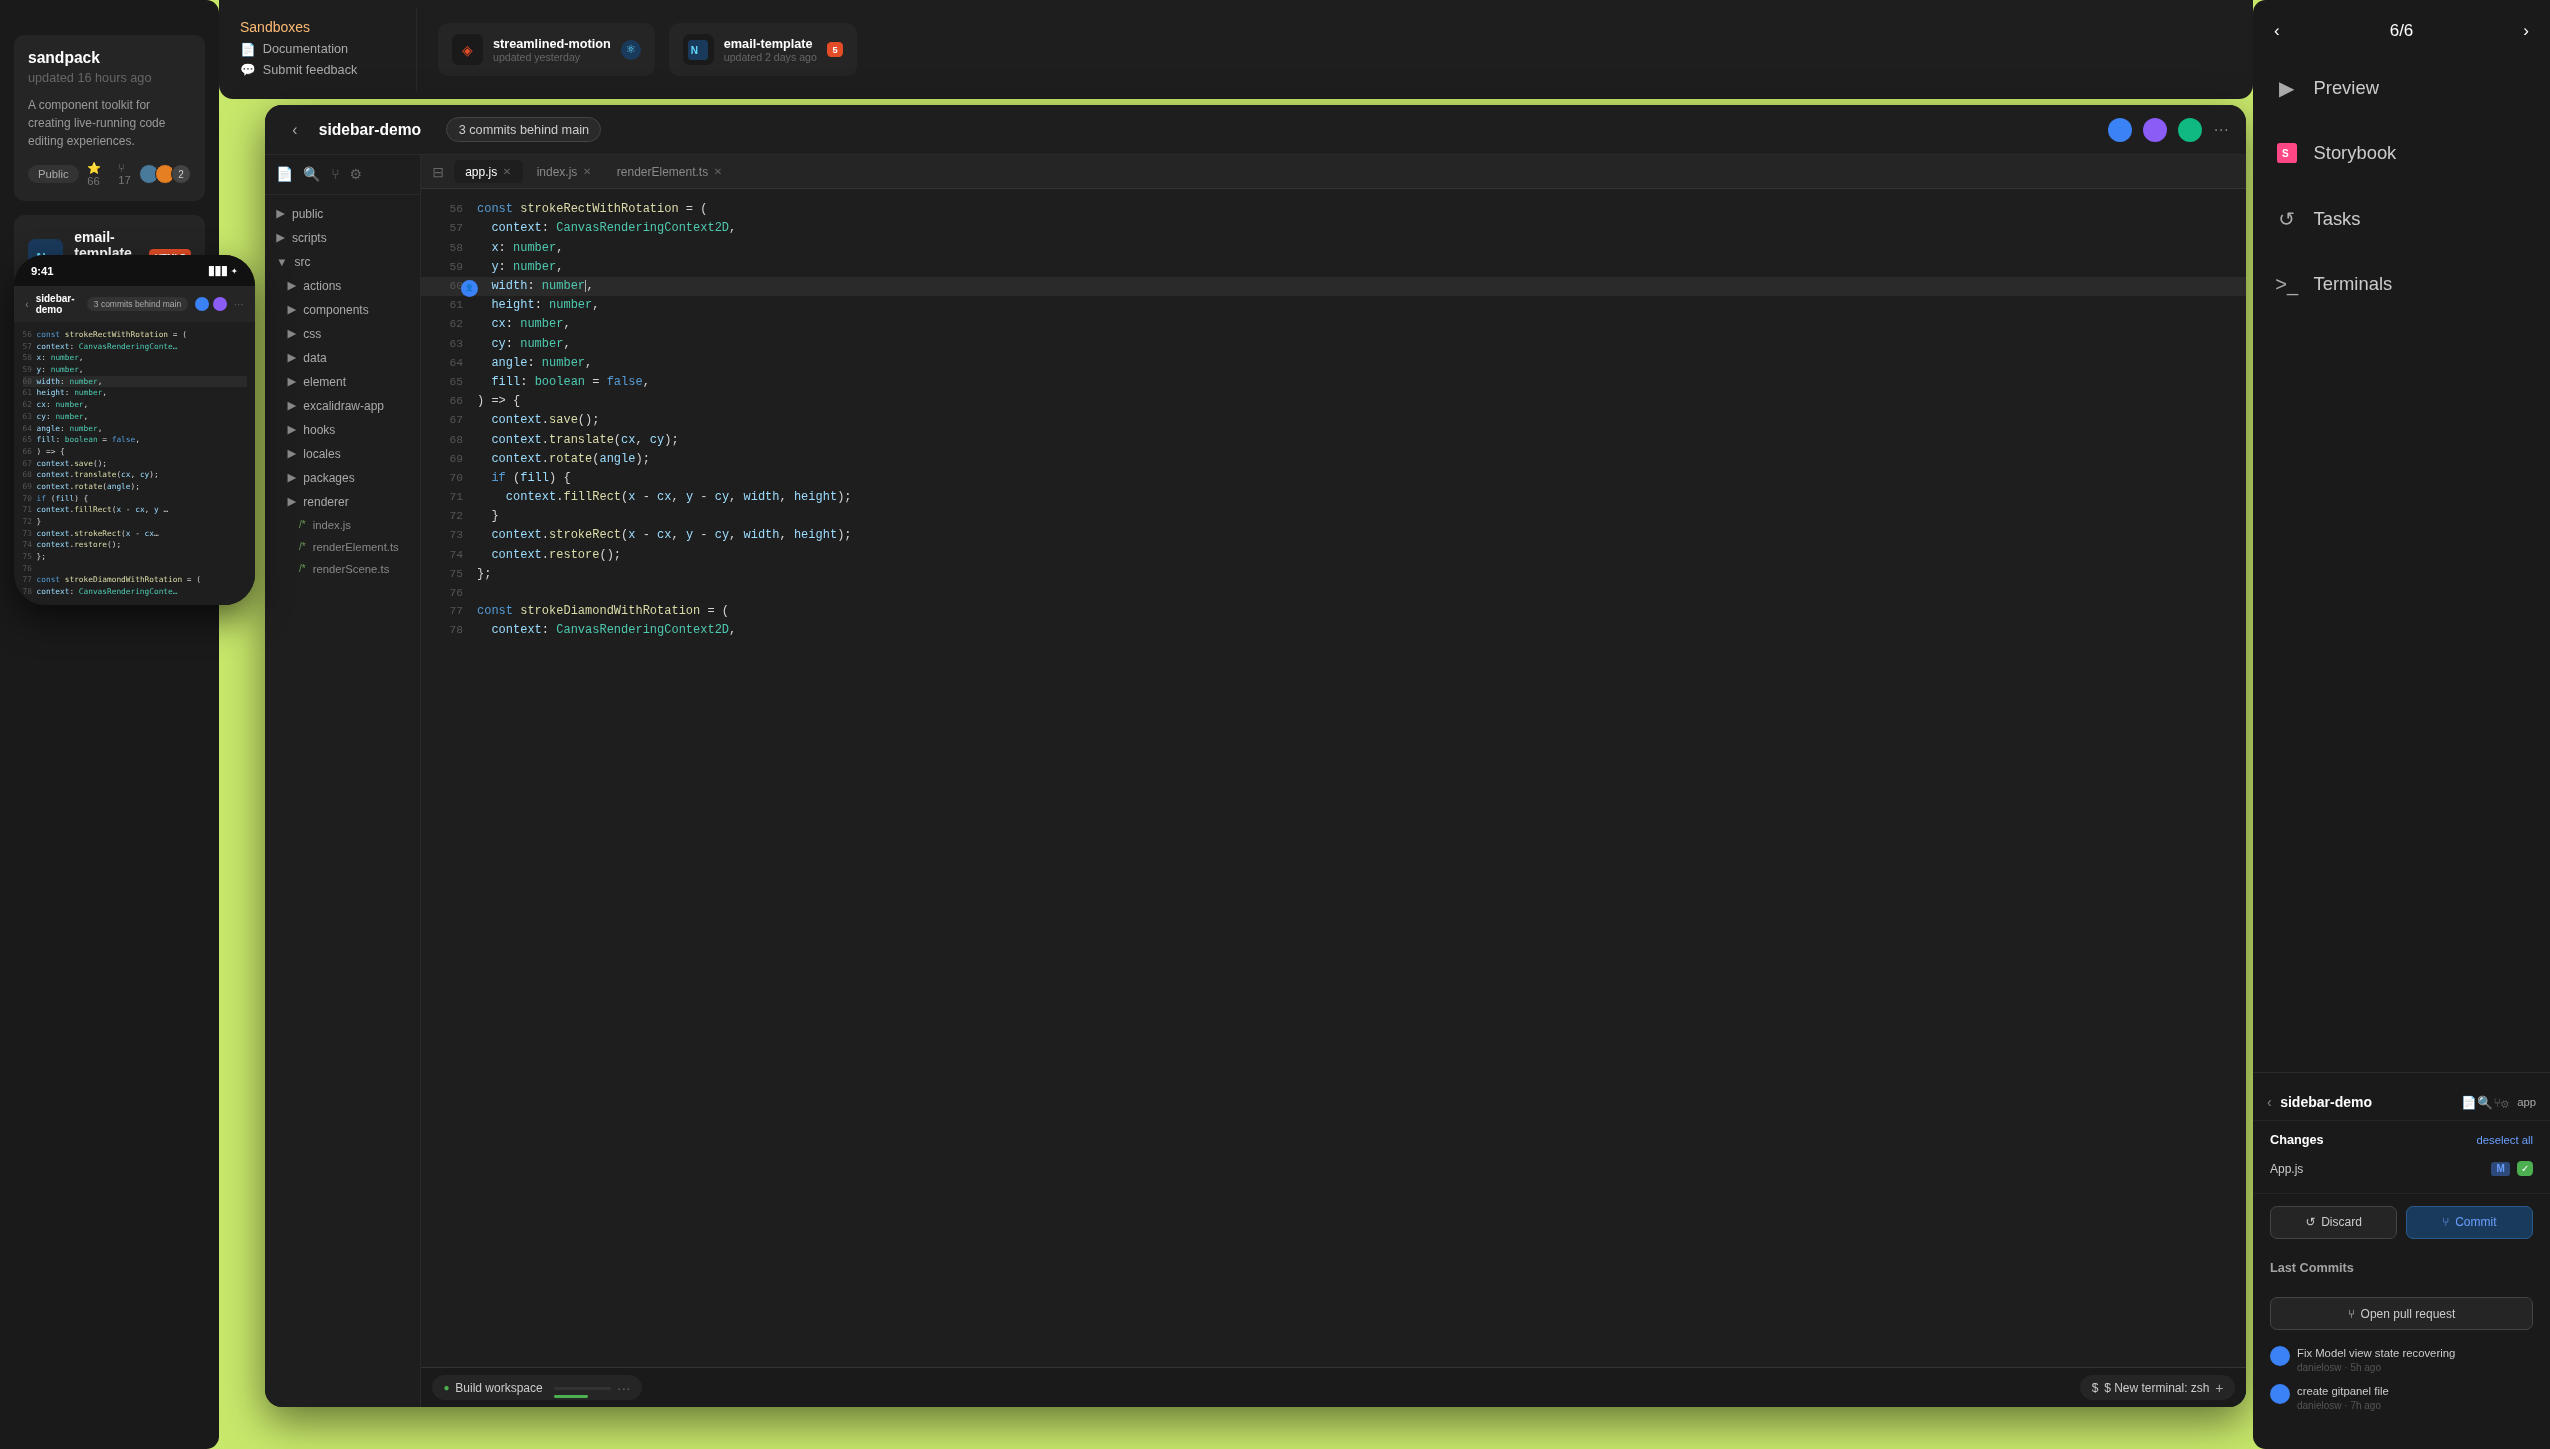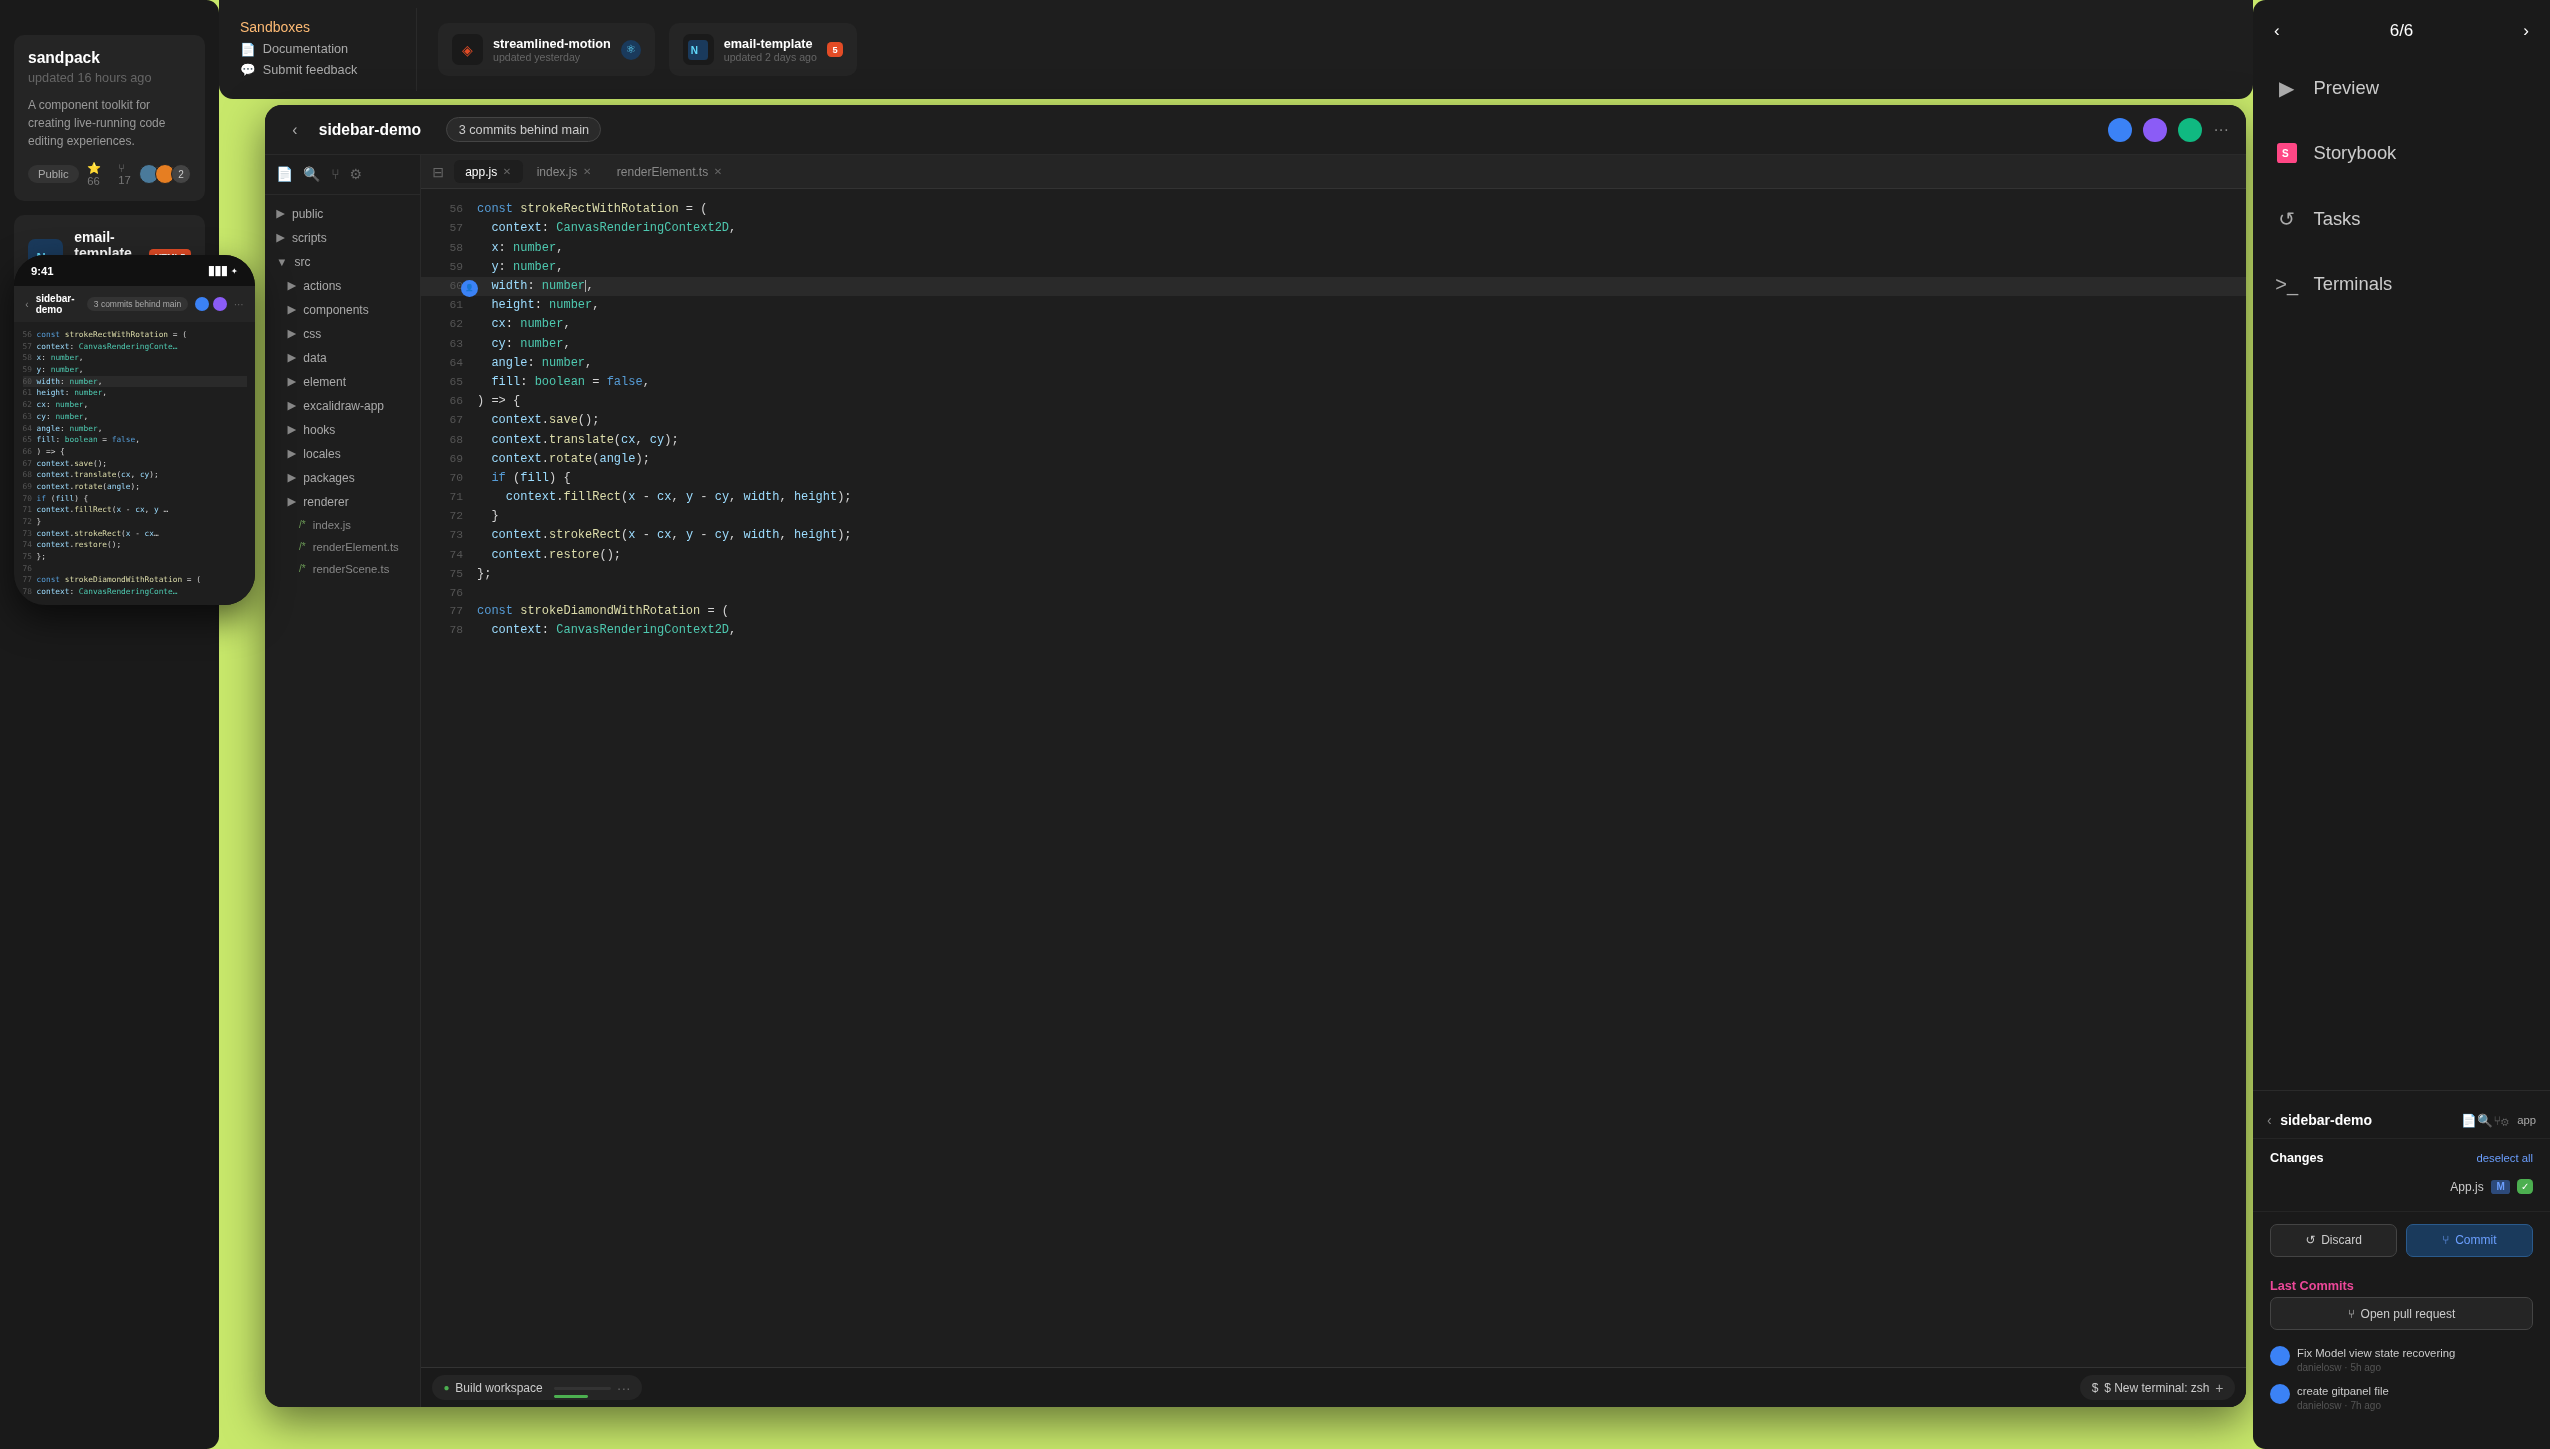--- a/index.html
+++ b/index.html
@@ -401,21 +401,20 @@
       padding: 10px 14px;
       border-bottom: 0.7px solid #252525;
       gap: 8.5px;
     }
     .diff-back { color: #888; font-size: 14px; cursor: pointer; }
     .diff-title { color: #fff; font-size: 14px; font-weight: 600; flex: 1; }
     .diff-icons { color: #666; font-size: 12.7px; }
 
     .changes-section {
       padding: 11.3px 17px;
-      text-align: right;
     }
     .changes-header {
       display: flex;
       align-items: center;
       justify-content: space-between;
       margin-bottom: 8.5px;
     }
     .changes-title { color: #fff; font-size: 12.7px; font-weight: 600; }
     .deselect-all { color: #6b9fff; font-size: 11.3px; cursor: pointer; }
     .change-item {
@@ -477,21 +476,21 @@
       cursor: pointer;
       display: flex;
       align-items: center;
       justify-content: center;
       gap: 5.7px;
     }
 
     .last-commits-section {
       padding: 11.3px 17px;
     }
-    .last-commits-title { color: #ec4899; font-size: 12.7px; font-weight: 600; margin-bottom: 4px; }
+    .last-commits-title { color: #a3a3a3; font-size: 12.7px; font-weight: 600; margin-bottom: 22px; }
     .open-pr-btn {
       width: 100%;
       background: #252525;
       border: 0.7px solid #444;
       border-radius: 7px;
       padding: 8.5px;
       color: #ccc;
       font-size: 12px;
       cursor: pointer;
       display: flex;

